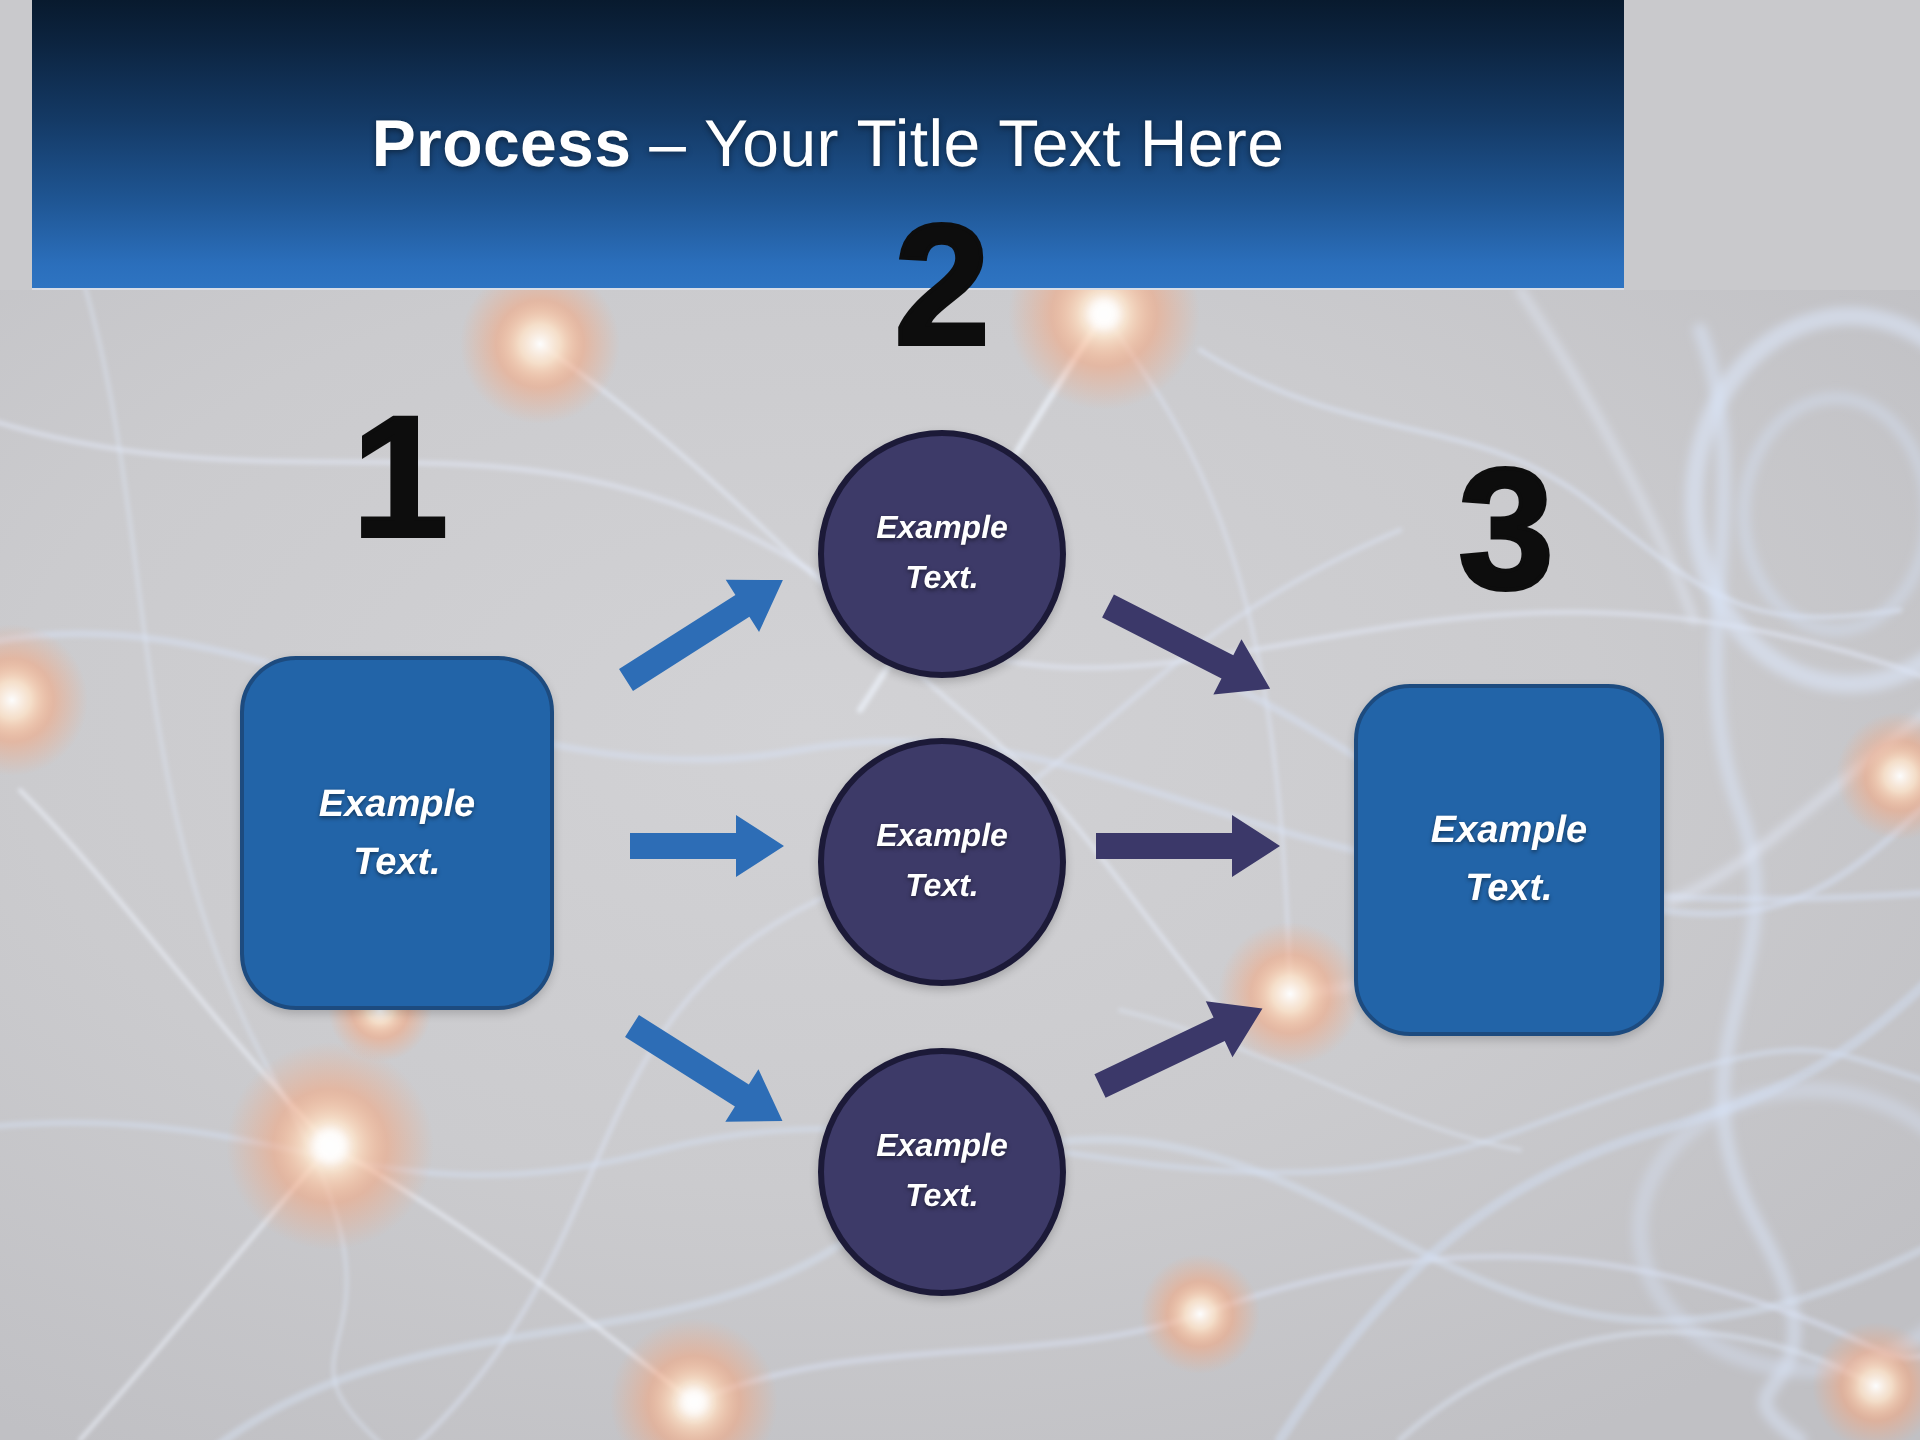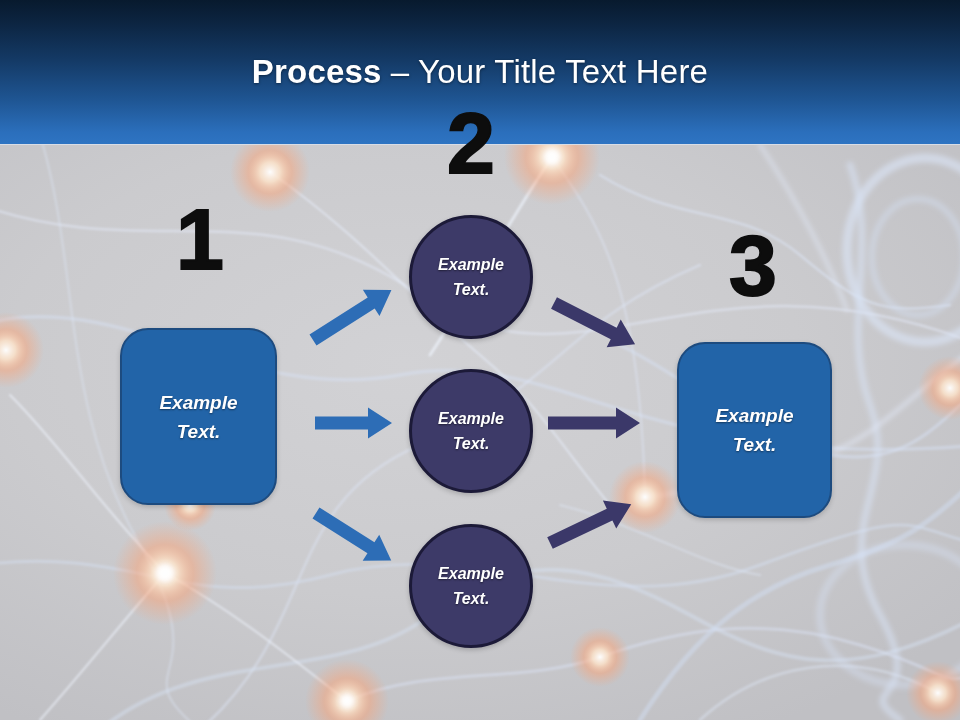--- a/index.html
+++ b/index.html
@@ -3,21 +3,21 @@
 <meta charset="utf-8">
 <style>
   html,body{margin:0;padding:0;background:#222;}
   .slide{
     position:relative;width:960px;height:720px;overflow:hidden;
     font-family:"Liberation Sans", sans-serif;
     background:#c9c9cc;
   }
   
   .title-bar{
-    position:absolute;left:0;top:0;width:960px;height:145px;z-index:5;
+    position:absolute;left:16px;top:0;width:796px;height:145px;z-index:5;
     background:linear-gradient(180deg,#081a2e 0%,#0c2440 15%,#143a66 42%,#1f5694 70%,#2b6fbc 92%,#2e74c2 100%);
     border-bottom:1px solid #d8dde6;
     box-sizing:border-box;
   }
   .slide-title{
     margin:0;padding-top:54px;text-align:center;
     font-size:33px;line-height:36px;font-weight:400;color:#fff;
     text-shadow:0 1px 3px rgba(0,0,0,.45);
     letter-spacing:.2px;
   }

